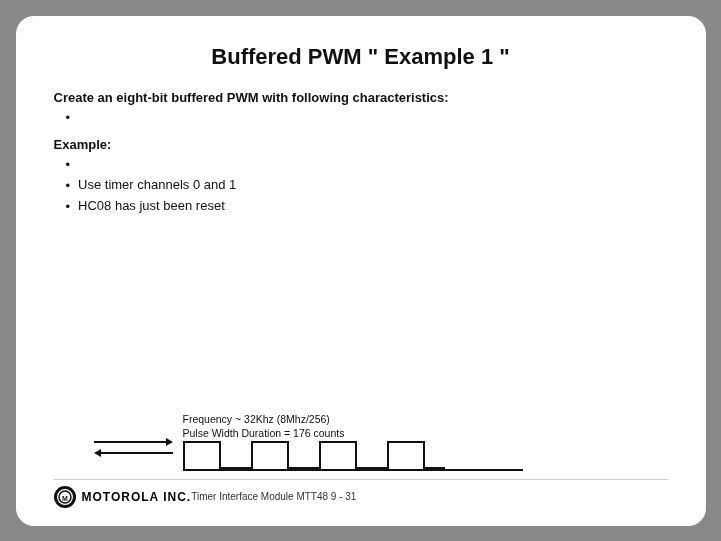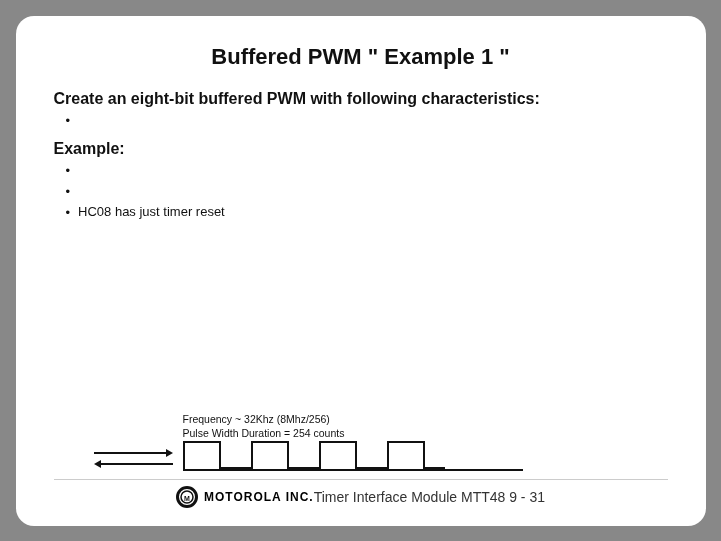--- a/index.html
+++ b/index.html
@@ -30,42 +30,42 @@
       color: #111;
     }
     .content {
       flex: 1;
       font-size: 13px;
       color: #111;
     }
     .section-label {
       font-weight: bold;
       margin-bottom: 4px;
-      font-size: 16px;
+      font-size: 13px;
     }
     .bullet-list {
       list-style: none;
       margin-left: 12px;
       margin-bottom: 10px;
     }
     .bullet-list li {
       display: flex;
       align-items: flex-start;
       margin-bottom: 3px;
       font-size: 13px;
     }
     .bullet-dot {
       margin-right: 8px;
       font-size: 13px;
       line-height: 1.4;
     }
     .footer {
       display: flex;
       align-items: center;
-      justify-content: center;
+      justify-content: flex-start;
       margin-top: 8px;
       border-top: 1px solid #ccc;
       padding-top: 6px;
     }
     .motorola-logo {
       display: flex;
       align-items: center;
       gap: 6px;
     }
     .logo-circle {
@@ -78,28 +78,28 @@
       justify-content: center;
       font-size: 8px;
       font-weight: bold;
     }
     .logo-text {
       font-size: 12px;
       font-weight: bold;
       letter-spacing: 1px;
     }
     .footer-right {
-      font-size: 14px;
+      font-size: 10px;
       color: #333;
       text-align: right;
     }
     .diagram-wrapper {
       display: flex;
       flex-direction: row;
-      align-items: flex-end;
+      align-items: center;
       margin-top: 10px;
       margin-left: 40px;
     }
     .arrows-col {
       display: flex;
       flex-direction: column;
       justify-content: center;
       margin-right: 10px;
       margin-top: 14px;
     }
@@ -173,42 +173,43 @@
       </li>
     </ul>
 
     <div class="section-label" style="margin-top:8px;">Example:</div>
     <ul class="bullet-list">
       <li>
         <span class="bullet-dot">•</span>
       </li>
       <li>
         <span class="bullet-dot">•</span>
-      </li>
-      <li>
-        <span class="bullet-dot">•</span>
-        <span>HC08 has just timer reset</span>
+        <span>Use timer channels 0 and 1</span>
+      </li>
+      <li>
+        <span class="bullet-dot">•</span>
+        <span>HC08 has just been reset</span>
       </li>
     </ul>
   </div>
 
   <div class="diagram-wrapper">
     <div class="arrows-col">
       <div class="horiz-arrow">
         <div class="h-line"></div>
         <div class="arrowhead-right"></div>
       </div>
       <div class="horiz-arrow">
         <div class="arrowhead-left"></div>
         <div class="h-line"></div>
       </div>
     </div>
     <div class="waveform-col">
       <div class="freq-label">Frequency  ~  32Khz  (8Mhz/256)</div>
-      <div class="freq-label">Pulse Width Duration = 254 counts</div>
+      <div class="freq-label">Pulse Width Duration = 176 counts</div>
       <div class="waveform-row">
 
         <div class="box-up"></div>
         <div class="flat"></div>
 
         <div class="box-up"></div>
         <div class="flat"></div>
 
         <div class="box-up"></div>
         <div class="flat"></div>

